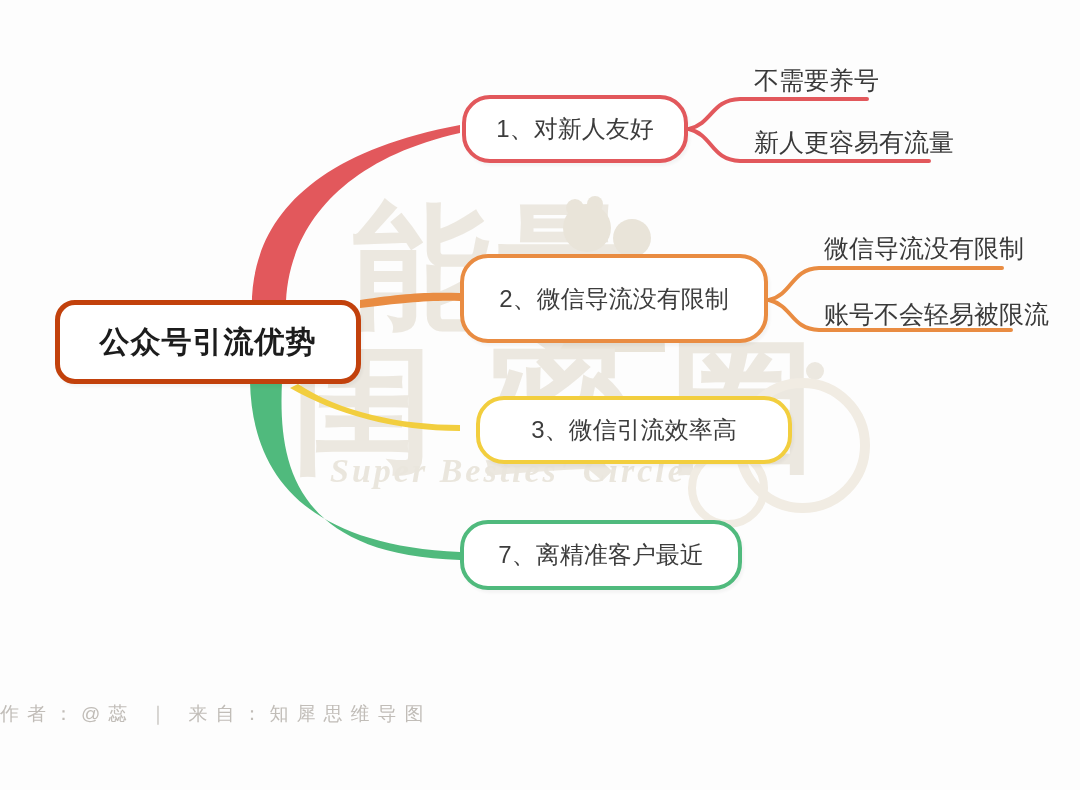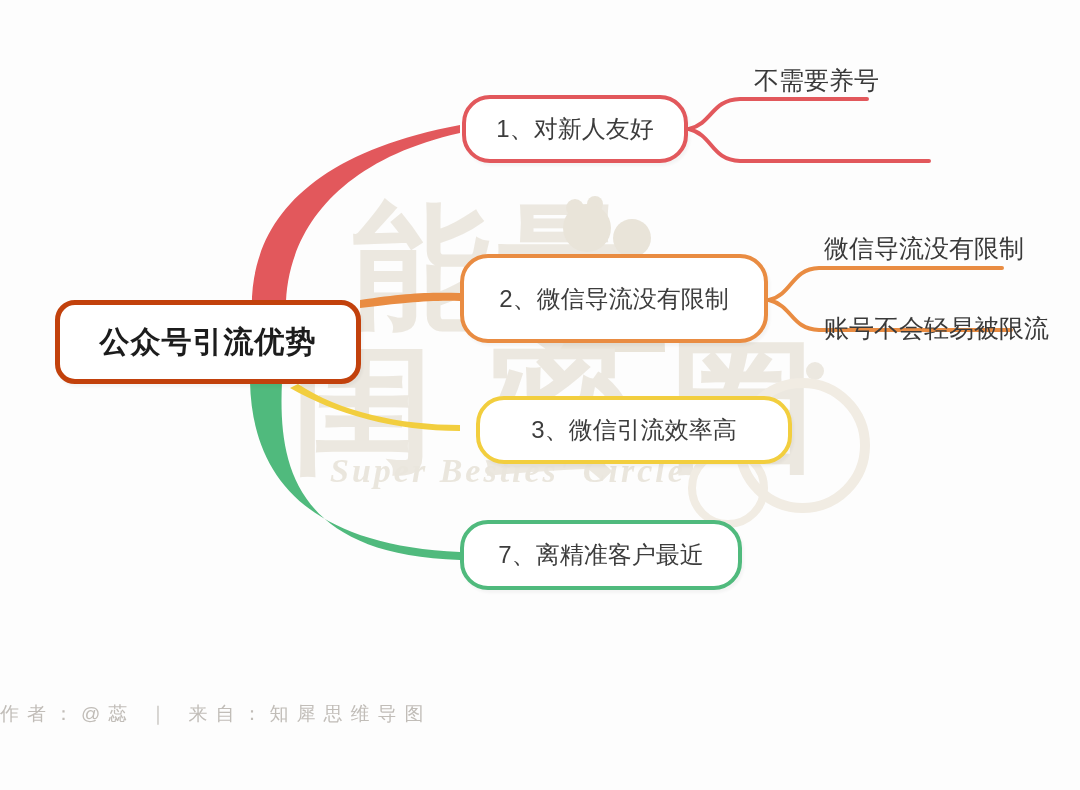--- a/index.html
+++ b/index.html
@@ -40,21 +40,21 @@
             font-size:24px; color:#3d3d3d; }
   .branch-1 { left:462px; top:95px;  width:226px; height:68px; border-color:#e2585c; }
   .branch-2 { left:460px; top:254px; width:308px; height:89px; border-color:#e98c42; }
   .branch-3 { left:476px; top:396px; width:316px; height:68px; border-color:#f2ce3e; }
   .branch-4 { left:460px; top:520px; width:282px; height:70px; border-color:#50ba7d; }
 
   .leaf { position:absolute; z-index:2; font-size:25px; color:#3a3a3a; white-space:nowrap; }
   .leaf-1a { left:754px; top:64px; }
   .leaf-1b { left:754px; top:126px; }
   .leaf-2a { left:824px; top:232px; }
-  .leaf-2b { left:824px; top:312px; }
+  .leaf-2b { left:824px; top:298px; }
 
   
   .footer {
     position:absolute; left:0; top:701px; width:100%; z-index:2;
     font-size:19px; letter-spacing:8px; color:#c1bdb8;
   }
 </style>
 </head>
 <body>
 
@@ -89,18 +89,19 @@
   </svg>
 
   <div class="node root-node">公众号引流优势</div>
 
   <div class="node branch branch-1">1、对新人友好</div>
   <div class="node branch branch-2">2、微信导流没有限制</div>
   <div class="node branch branch-3">3、微信引流效率高</div>
   <div class="node branch branch-4">7、离精准客户最近</div>
 
   <div class="leaf leaf-1a">不需要养号</div>
+  <div class="leaf leaf-1b">新人更容易有流量</div>
   <div class="leaf leaf-2a">微信导流没有限制</div>
   <div class="leaf leaf-2b">账号不会轻易被限流</div>
 
   <div class="footer">作者：@蕊 ｜ 来自：知犀思维导图</div>
 
 </div>
 
 </body></html>

